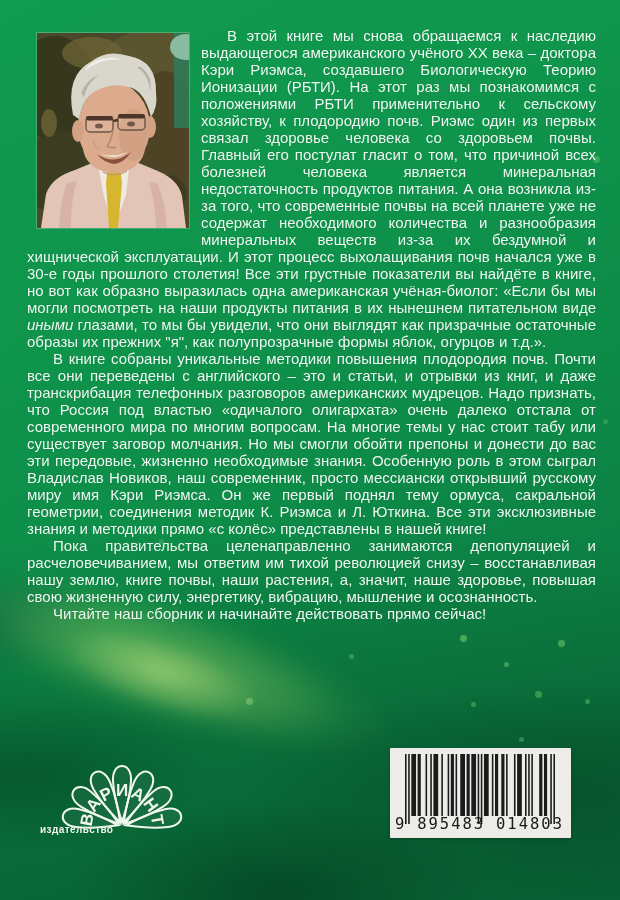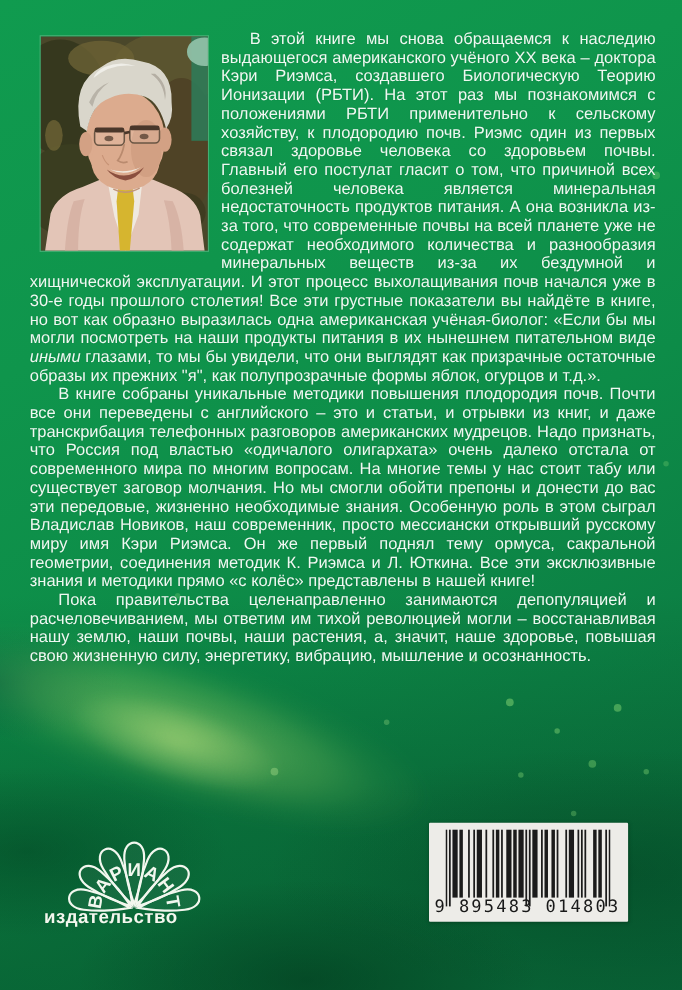--- a/index.html
+++ b/index.html
@@ -54,21 +54,21 @@
   .photo{
     float:left;width:152px;height:195px;margin:6px 12px 5px 10px;
     outline:1px solid rgba(230,245,230,.25);
   }
   .photo svg{display:block;width:100%;height:100%;}
   #annotation-text p{margin:0;text-indent:26px;}
   #annotation-text i{font-style:italic;}
   .publisher-logo{position:absolute;left:56px;top:748px;width:132px;height:90px;}
   .publisher-name{
     position:absolute;left:40px;top:824px;
-    color:#f3f7ee;font-size:17px;font-weight:bold;letter-spacing:.4px;
+    color:#f3f7ee;font-size:10px;font-weight:bold;letter-spacing:.4px;
     text-shadow:0 0 1px rgba(20,80,45,.4);
   }
   .barcode-label{
     position:absolute;left:390px;top:748px;width:181px;height:90px;
     background:#edecE8;border-radius:1px;box-shadow:0 1px 3px rgba(0,30,15,.35);
   }
   .barcode-bars{position:absolute;left:15px;top:6px;}
   .barcode-digits{
     position:absolute;left:5px;right:7px;top:67px;display:flex;justify-content:space-between;
     font-family:"DejaVu Sans Mono","Liberation Mono",monospace;
@@ -129,21 +129,22 @@
         <path d="M76,98 Q74,108 70,113 Q74,116 79,114" fill="none" stroke="#b98a6e" stroke-width="1.6"></path>
         <path d="M60,121 Q77,133 94,119 Q87,130 77,131 Q66,129 60,121 Z" fill="#8a4f3e"></path>
         <path d="M63,121 Q77,128 91,119 Q77,125 63,121 Z" fill="#f0e8dc"></path>
         <path d="M66,139 Q77,145 90,138" fill="none" stroke="#c0937a" stroke-width="1.2"></path>
         <path d="M56,108 Q58,114 62,117" fill="none" stroke="#c69275" stroke-width="1"></path>
       </svg>
     </div>
     <div id="annotation-text">
         <p><span>В этой книге мы снова обращаемся к наследию выдающегося американского учёного XX века – доктора Кэри Риэмса, создавшего Биологическую Теорию Ионизации (РБТИ). На этот раз мы познакомимся с положениями РБТИ применительно к сельскому хозяйству, к плодородию почв. Риэмс один из первых связал здоровье человека со здоровьем почвы. Главный его постулат гласит о том, что причиной всех болезней человека является минеральная недостаточность продуктов питания. А она возникла из-за того, что современные почвы на всей планете уже не содержат необходимого количества и разнообразия минеральных веществ из-за их бездумной и хищнической эксплуатации. И этот процесс выхолащивания почв начался уже в 30-е годы прошлого столетия! Все эти грустные показатели вы найдёте в книге, но вот как образно выразилась одна американская учёная-биолог: «Если бы мы могли посмотреть на наши продукты питания в их нынешнем питательном виде </span><i>иными</i><span> глазами, то мы бы увидели, что они выглядят как призрачные остаточные образы их прежних "я", как полупрозрачные формы яблок, огурцов и т.д.».</span></p>
         <p><span>В книге собраны уникальные методики повышения плодородия почв. Почти все они переведены с английского – это и статьи, и отрывки из книг, и даже транскрибация телефонных разговоров американских мудрецов. Надо признать, что Россия под властью «одичалого олигархата» очень далеко отстала от современного мира по многим вопросам. На многие темы у нас стоит табу или существует заговор молчания. Но мы смогли обойти препоны и донести до вас эти передовые, жизненно необходимые знания. Особенную роль в этом сыграл Владислав Новиков, наш современник, просто мессиански открывший русскому миру имя Кэри Риэмса. Он же первый поднял тему ормуса, сакральной геометрии, соединения методик К. Риэмса и Л. Юткина. Все эти эксклюзивные знания и методики прямо «с колёс» представлены в нашей книге!</span></p>
-        <p><span>Пока правительства целенаправленно занимаются депопуляцией и расчеловечиванием, мы ответим им тихой революцией могли – восстанавливая нашу землю, наши почвы, наши растения, а, значит, наше здоровье, повышая свою жизненную силу, энергетику, вибрацию, мышление и осознанность.</span></p>
+        <p><span>Пока правительства целенаправленно занимаются депопуляцией и расчеловечиванием, мы ответим им тихой революцией снизу – восстанавливая нашу землю, книге почвы, наши растения, а, значит, наше здоровье, повышая свою жизненную силу, энергетику, вибрацию, мышление и осознанность.</span></p>
+        <p><span>Читайте наш сборник и начинайте действовать прямо сейчас!</span></p>
       </div>
   </div>
 
   <svg id="fan-svg" class="publisher-logo" viewBox="0 0 132 90">
       <g transform="translate(66,78) rotate(-80)">
         <path d="M0,-4 C-4,-16 -8,-28 -9,-45 C-9.6,-55 -5,-60 0,-60 C5,-60 9.6,-55 9,-45 C8,-28 4,-16 0,-4 Z" fill="rgba(255,255,255,0.05)" stroke="#f2f7ee" stroke-width="2"></path>
         <text x="0" y="-30" text-anchor="middle" fill="#f2f7ee" font-size="17" font-weight="bold">В</text>
       </g>
       <g transform="translate(66,78) rotate(-53.33333333333333)">
         <path d="M0,-4 C-4,-16 -8,-28 -9,-45 C-9.6,-55 -5,-60 0,-60 C5,-60 9.6,-55 9,-45 C8,-28 4,-16 0,-4 Z" fill="rgba(255,255,255,0.05)" stroke="#f2f7ee" stroke-width="2"></path>

